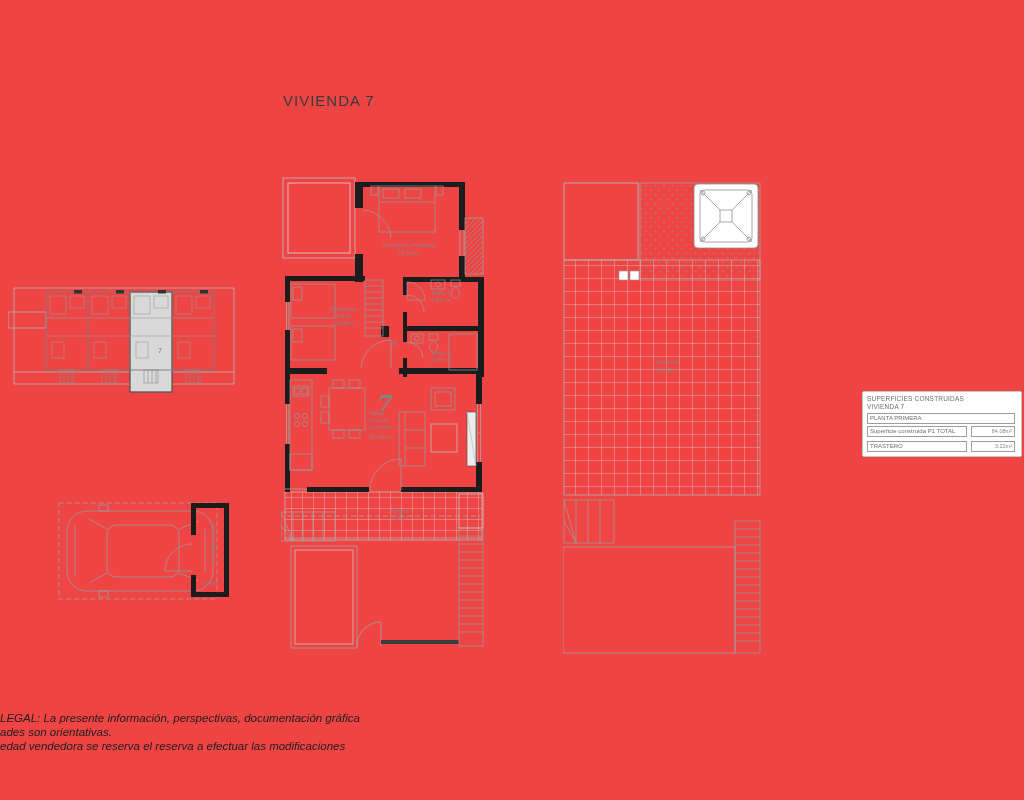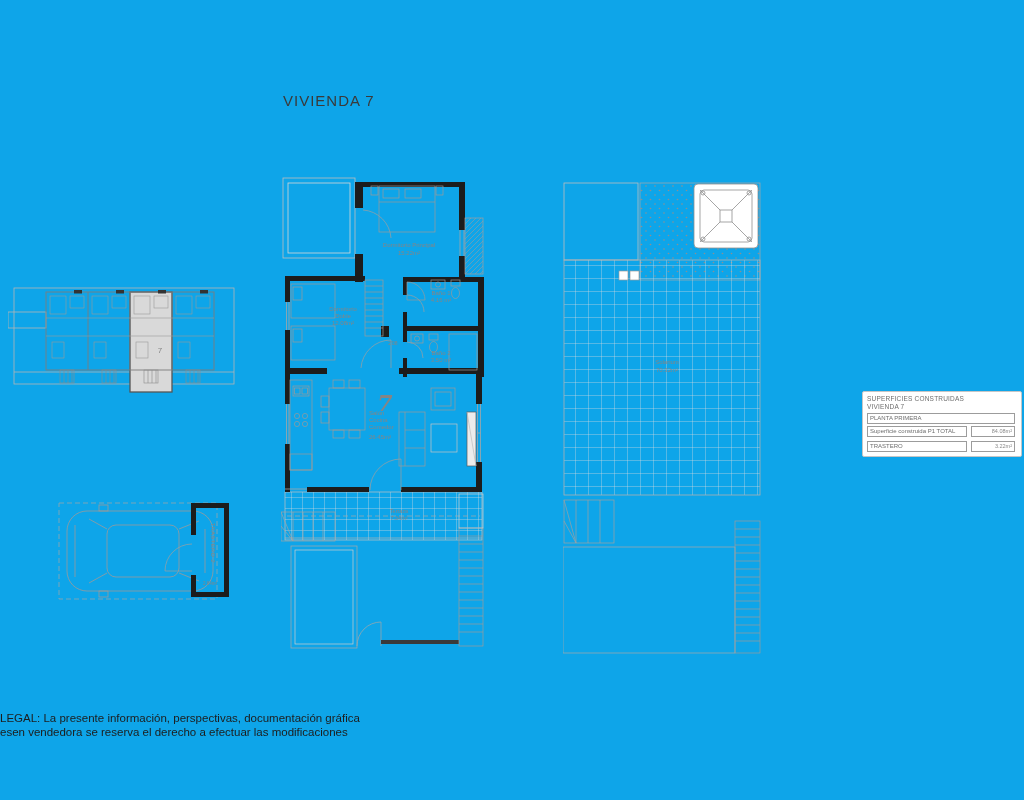--- a/index.html
+++ b/index.html
@@ -1,18 +1,18 @@
 <!DOCTYPE html>
 <html><head>
 <meta charset="utf-8">
 <style>
   * { margin:0; padding:0; box-sizing:border-box; }
   html,body { background:#ffffff; }
   .canvas {
-    position:relative; width:1024px; height:800px; background:#0ea5e9;
+    position:relative; width:1024px; height:800px; background:#ef4444;
     font-family:"Liberation Sans", sans-serif; overflow:hidden;
   }
   .abs { position:absolute; }
   .page-title {
     left:283px; top:92px; font-size:15px; color:#3a3a3a; letter-spacing:1px;
   }
   svg text {
     font-family:"Liberation Sans", sans-serif; fill:#858585;
   }
   .unit-number-7 {
@@ -29,21 +29,21 @@
   .scell {
     border:1px solid #9c9c9c; font-size:6px; padding:1px 2px; line-height:7px;
     background:#fff; color:#6e6e6e; white-space:nowrap; overflow:hidden;
   }
   .scell.head { width:148px; }
   .scell.lab  { width:100px; }
   .scell.val  { width:44px; margin-left:4px; text-align:right; font-size:5.5px; color:#8a8a8a; }
   
   .legal {
     left:0px; top:711px; width:420px; font-size:11.5px; line-height:14px;
-    color:#1d1d1d; white-space:nowrap;
+    color:#1d1d1d; white-space:nowrap;font-style:italic;
   }
 </style>
 </head>
 <body>
 
 <div class="canvas">
 
   <div class="abs page-title">VIVIENDA 7</div>
 
   <svg class="abs" style="left:8px; top:272px;" width="232" height="126" viewBox="0 0 232 126">
@@ -427,16 +427,17 @@
       <div class="scell val">84.08m²</div>
     </div>
     <div class="srow" style="margin-top:4px;">
       <div class="scell lab">TRASTERO</div>
       <div class="scell val">3.22m²</div>
     </div>
   </div>
 
   <div class="abs legal">
     <div>LEGAL: La presente información, perspectivas, documentación gráfica</div>
-    <div>esen vendedora se reserva el derecho a efectuar las modificaciones</div>
+    <div>ades son orientativas.</div>
+    <div>edad vendedora se reserva el reserva a efectuar las modificaciones</div>
   </div>
 
 </div>
 
 </body></html>

